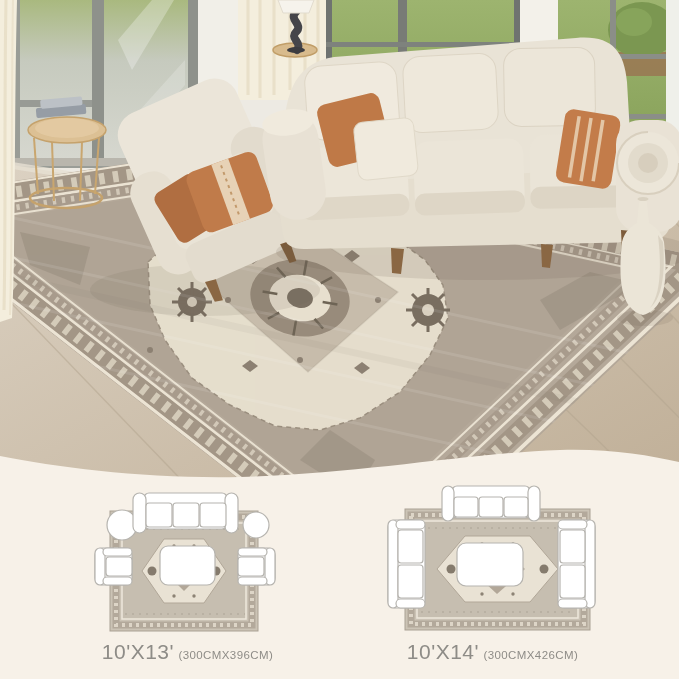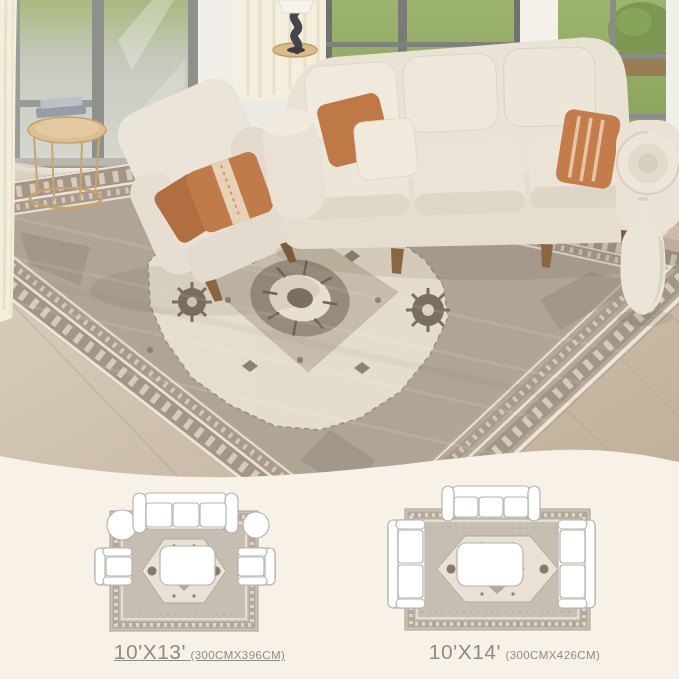--- a/index.html
+++ b/index.html
@@ -4,22 +4,22 @@
 <style>
   html,body{margin:0;padding:0;}
   body{width:679px;height:679px;font-family:"Liberation Sans",sans-serif;background:#f7f1e8;}
   .stage{position:relative;width:679px;height:679px;overflow:hidden;background:#f7f1e8;}
   .scene-svg{position:absolute;left:0;top:0;}
   .bottom-panel{position:absolute;left:0;top:440px;width:679px;height:239px;}
   .diagram{position:absolute;width:215px;height:158px;}
   .diagram.left{left:80px;top:484px;}
   .diagram.right{left:385px;top:484px;}
   .size-label{position:absolute;width:215px;top:640px;text-align:center;color:#8e8c87;white-space:nowrap;}
-  .size-label.left{left:92px;text-decoration:underline;}
-  .size-label.right{left:407px;}
+  .size-label.left{left:80px;}
+  .size-label.right{left:385px;}
   .size-feet{font-size:21px;letter-spacing:0.5px;}
   .size-cm{font-size:11.5px;letter-spacing:0.4px;}
 </style>
 </head>
 <body>
 
 <div class="stage">
 
   <svg class="scene-svg" width="679" height="520" viewBox="0 0 679 520">
     <defs>

